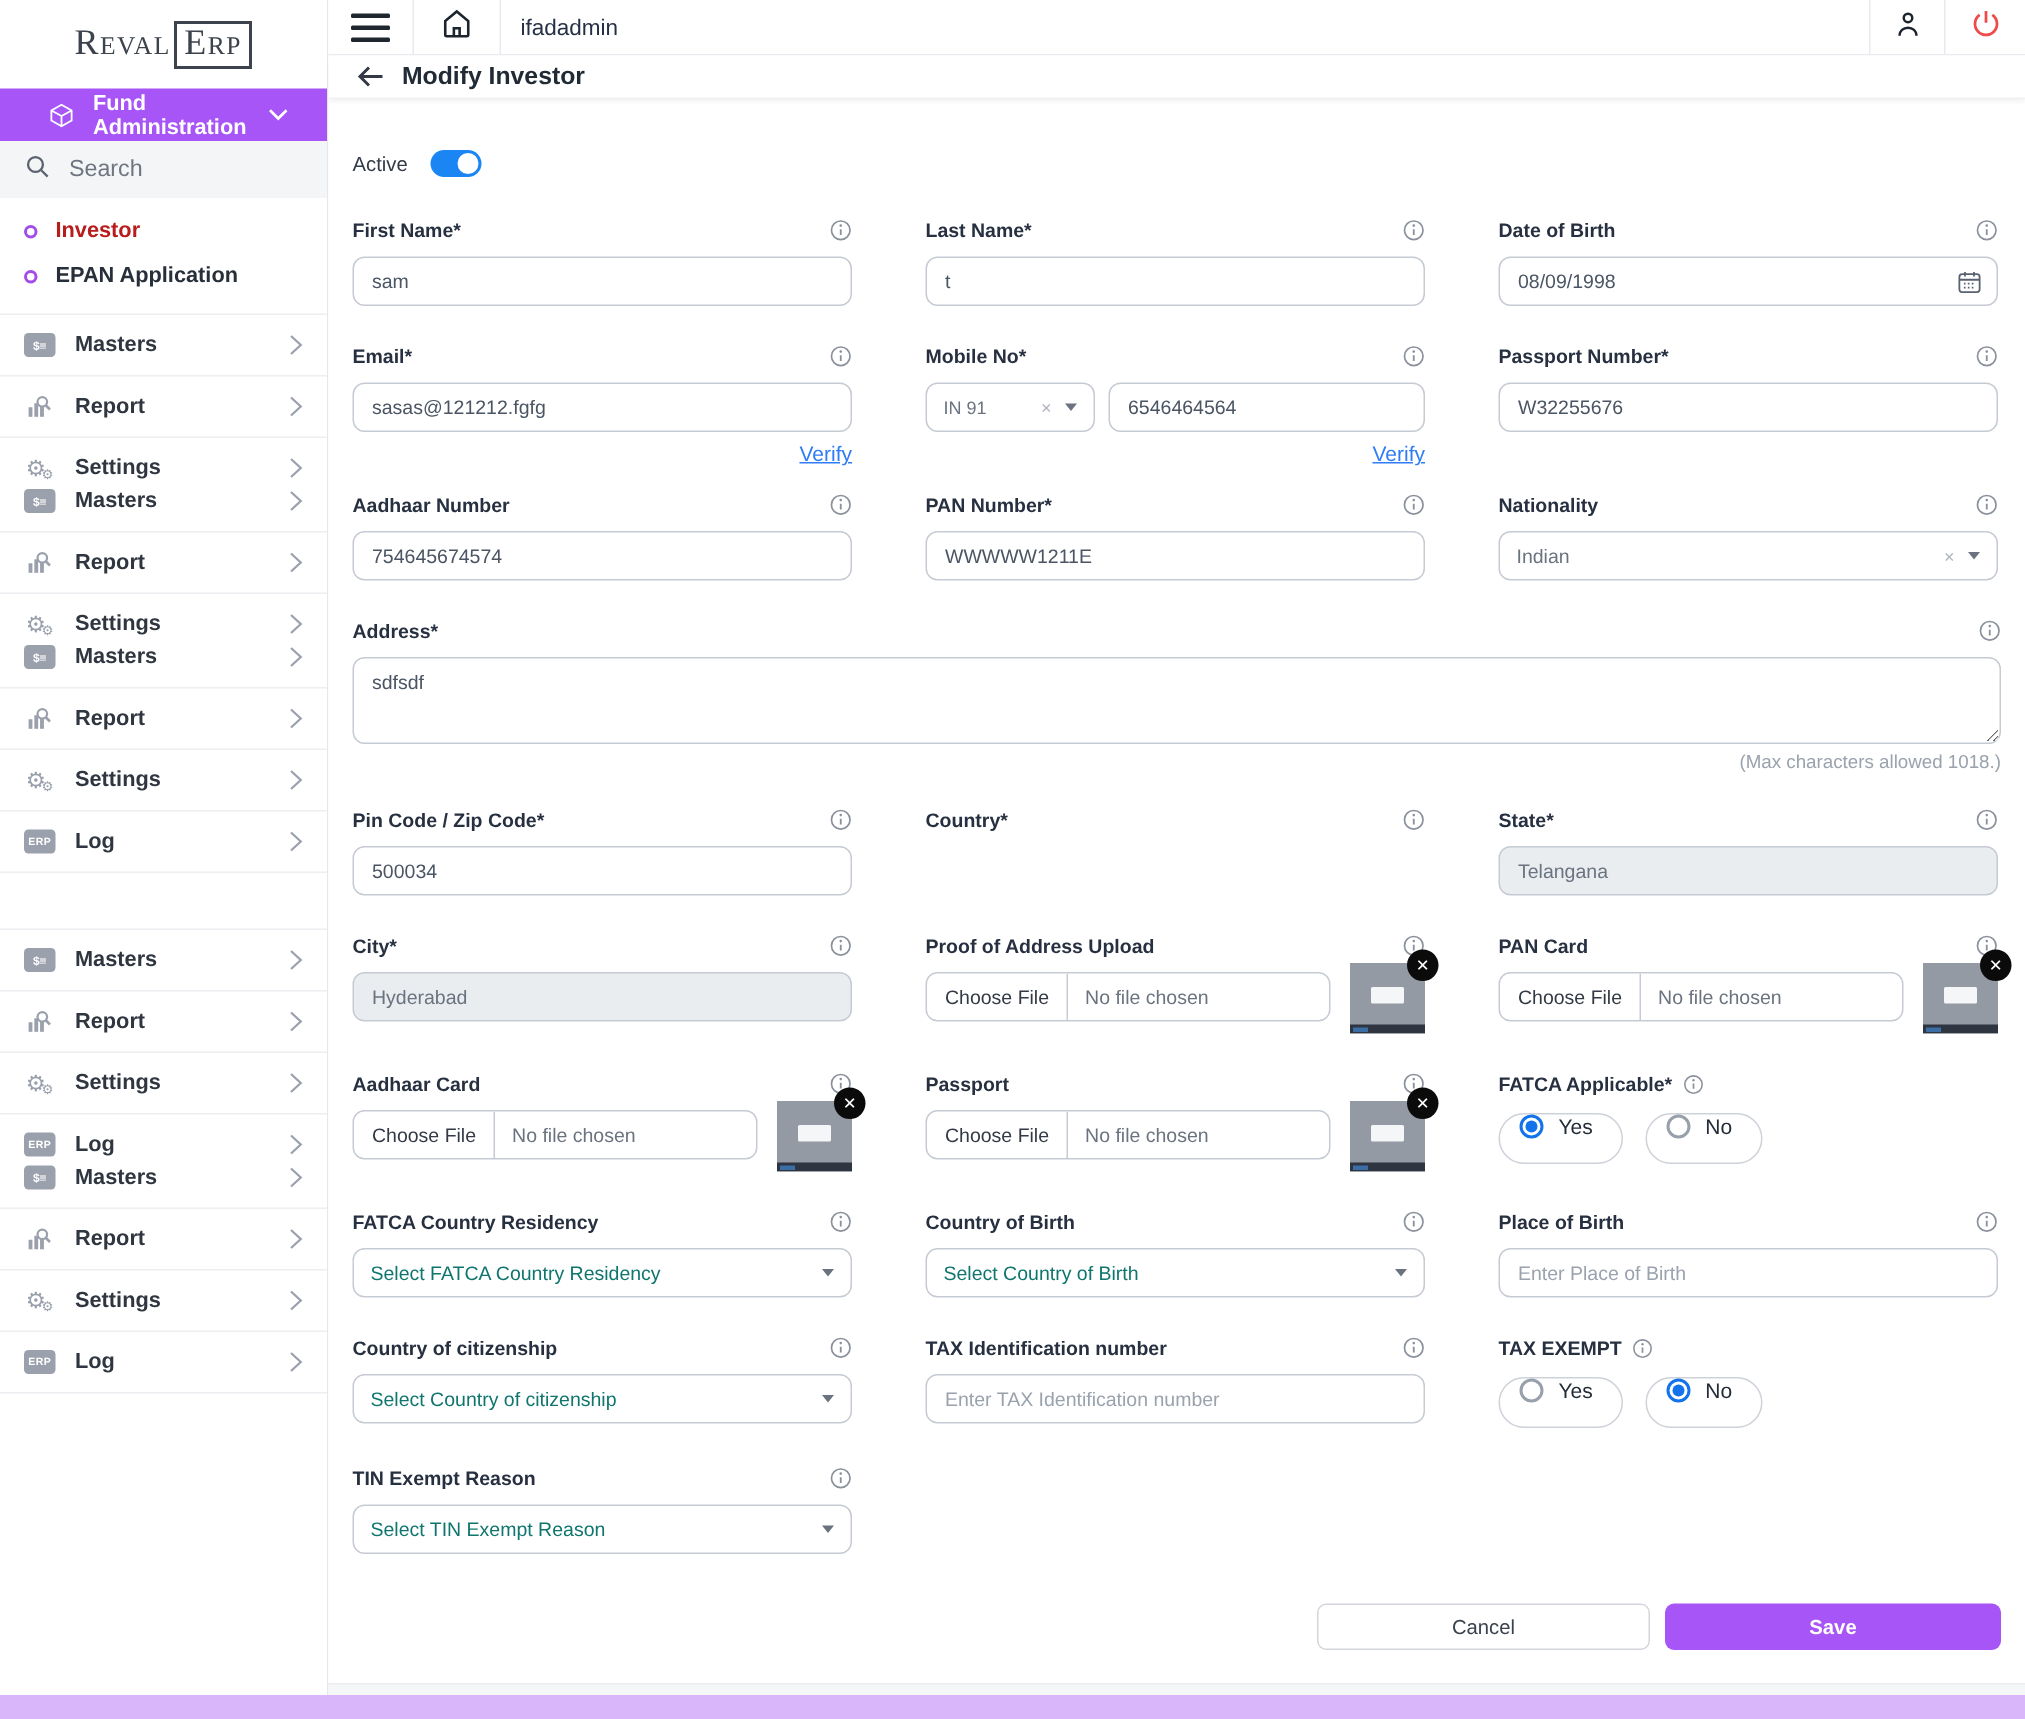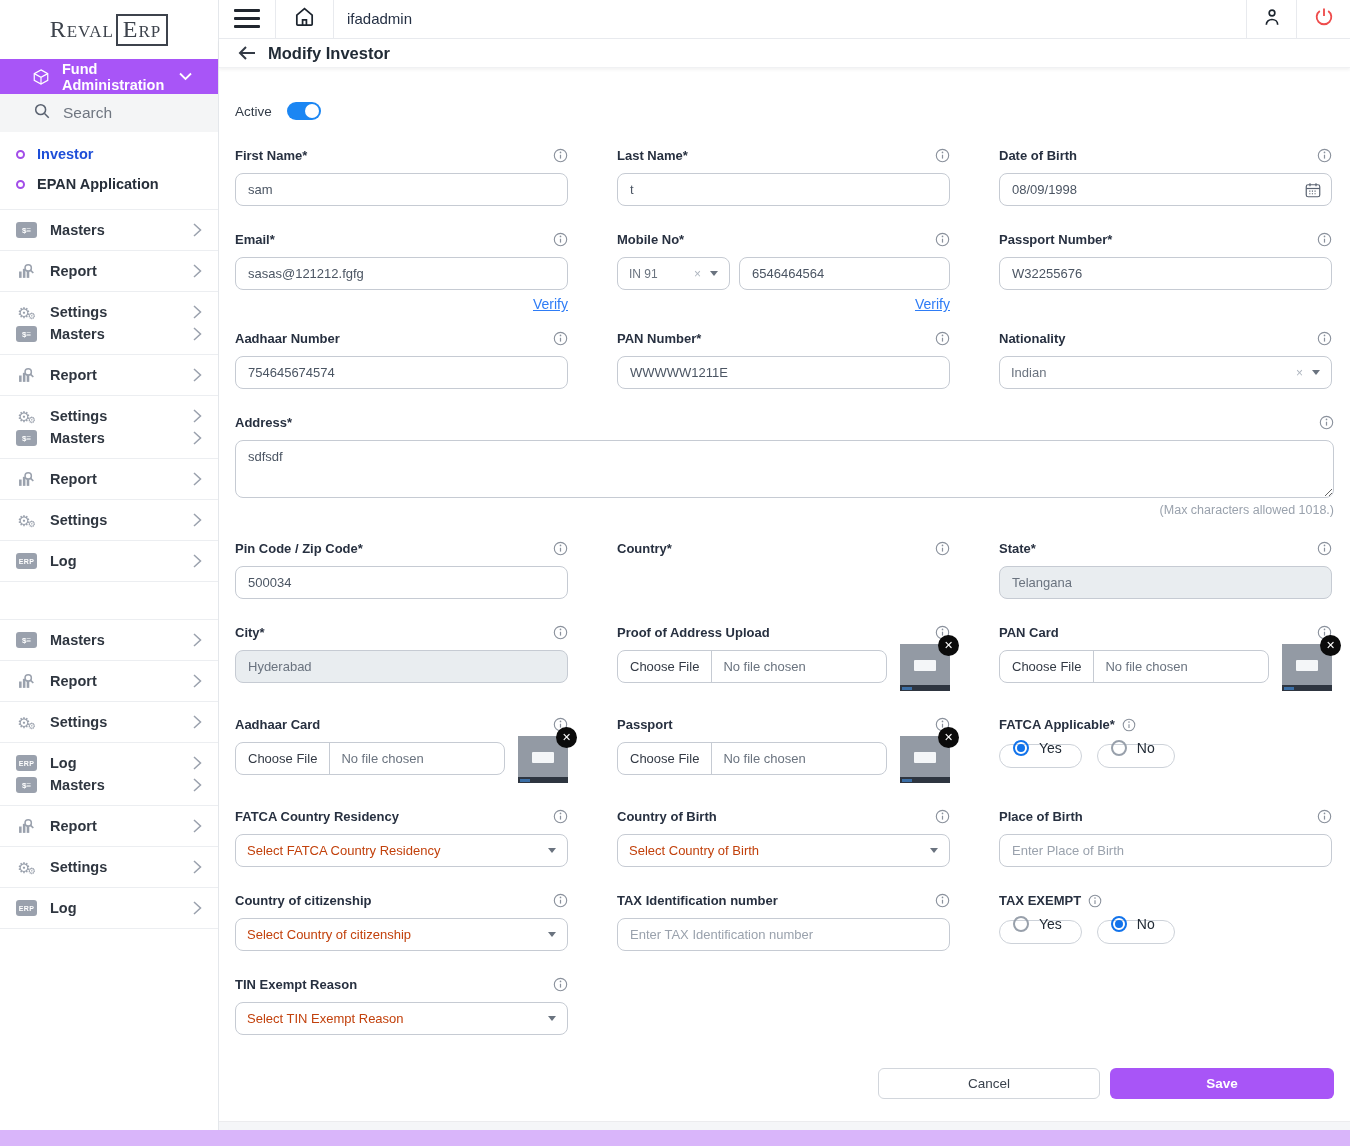--- a/index.html
+++ b/index.html
@@ -7,28 +7,28 @@
   .layout { display:flex; width:1350px; height:1146px; position:relative; }
 
   
   .sidebar { width:219px; flex:0 0 219px; background:#fff; border-right:1px solid #e4e7eb; display:flex; flex-direction:column; }
   .logo-block { height:59px; display:flex; align-items:center; justify-content:center; }
   .logo { font-family:"Liberation Serif", serif; color:#3d434c; font-variant:small-caps; font-size:24px; letter-spacing:1px; display:flex; align-items:center; }
   .logo .logo-b { border:2px solid #3d434c; padding:0px 5px 1px 5px; margin-left:2px; }
   .module-header { height:35px; background:#a855f7; display:flex; align-items:center; padding:0 30px; gap:11px; }
   .module-title { color:#fff; font-size:14.5px; font-weight:700; }
   .module-chev { display:flex; align-items:center; margin-left:4px; }
-  .search-row { height:38px; background:#f4f5f6; display:flex; align-items:center; padding:0 33px; gap:12px; }
+  .search-row { height:38px; background:#f4f5f6; display:flex; align-items:center; padding:0 16px; gap:12px; }
   .search-row input { border:none; outline:none; background:transparent; font-size:15.5px; color:#4b5563; width:140px; font-family:"Liberation Sans", sans-serif; }
   .search-row input::placeholder { color:#6f7680; }
   .side-links { padding:7px 0 10px 0; }
   .side-link { display:flex; align-items:center; gap:12px; padding:7px 16px; cursor:pointer; }
   .bullet { width:9px; height:9px; border-radius:50%; border:2px solid #a24de8; flex:0 0 auto; }
   .side-link-label { font-size:14.5px; font-weight:600; color:#272f3a; }
-  .side-link.active .side-link-label { color:#1d4ed8; }
+  .side-link.active .side-link-label { color:#b91c1c; }
   .menu-section { border-bottom:1px solid #eceef1; }
   .menu-section + .menu-section { margin-top:37px; }
   .menu-row { padding:9px 0; border-top:1px solid #eceef1; }
   .menu-line { display:flex; align-items:center; height:22px; padding:0 16px; gap:13px; cursor:pointer; }
   .menu-label { flex:1; font-size:14.5px; font-weight:700; color:#2f3640; }
   .mi { width:21px; display:inline-flex; align-items:center; justify-content:center; flex:0 0 auto; }
   .icbox { display:inline-flex; align-items:center; justify-content:center; width:21px; height:16px; background:#9aa1ad; border-radius:3px; color:#fff; font-size:8px; font-weight:700; }
   .icbox-log { font-size:7px; letter-spacing:0.3px; }
   .g1 { font-size:15px; color:#9aa1ad; line-height:1; }
   .g2 { font-size:9px; color:#9aa1ad; line-height:1; margin-left:-3px; margin-top:8px; }
@@ -59,21 +59,21 @@
   .flabel { font-size:13px; font-weight:700; color:#273040; }
   .lab-inline { display:flex; align-items:center; gap:7px; margin-bottom:11px; height:17px; }
   .info { display:inline-flex; cursor:pointer; flex:0 0 auto; }
   .inp { width:100%; height:33px; border:1px solid #c6cbd3; border-radius:8px; padding:0 12px; font-size:13px; color:#4b5563; background:#fff; font-family:"Liberation Sans", sans-serif; outline:none; }
   .inp::placeholder { color:#9aa2ad; }
   .inp.disabled { background:#e9edf0; color:#6a737f; }
   .inp-wrap { position:relative; }
   .inp-icon-r { position:absolute; right:10px; top:50%; transform:translateY(-50%); display:flex; cursor:pointer; }
   .selbox { height:33px; border:1px solid #c6cbd3; border-radius:8px; padding:0 11px; display:flex; align-items:center; background:#fff; cursor:pointer; }
   .selbox .seltext { flex:1; font-size:13px; color:#6a737f; white-space:nowrap; overflow:hidden; }
-  .selbox .placeholder { color:#c2410c; }
+  .selbox .placeholder { color:#0f766e; }
   .selbox.disabled { background:#e9edf0; border-color:#c0c6cd; box-shadow:0 1px 2px rgba(0,0,0,0.08); }
   .clear-x { color:#aeb5bf; font-size:12px; margin-right:9px; cursor:pointer; }
   .caret { width:0; height:0; border-left:4.5px solid transparent; border-right:4.5px solid transparent; border-top:5.5px solid #6a737f; flex:0 0 auto; }
   .mob-group { display:flex; gap:9px; }
   .mob-sel { width:113px; flex:0 0 113px; }
   .mob-sel .seltext { font-size:12px; }
   .verify-row { display:flex; justify-content:flex-end; margin-top:6px; height:18px; }
   .verify-link { font-size:14px; color:#2e7cf6; text-decoration:underline; cursor:pointer; }
   .addr-block { margin-bottom:23px; }
   .addr-ta { width:100%; height:58px; border:1px solid #c6cbd3; border-radius:8px; padding:8px 12px; font-size:13px; color:#4b5563; font-family:"Liberation Sans", sans-serif; resize:both; outline:none; display:block; }
@@ -84,21 +84,21 @@
   .fbtn { padding:0 12px; height:100%; display:flex; align-items:center; border-right:1px solid #c6cbd3; font-size:13px; color:#333a45; white-space:nowrap; }
   .fstatus { padding:0 11px; color:#6a737f; font-size:13px; white-space:nowrap; }
   .thumbwrap { position:relative; width:50px; height:47px; flex:0 0 auto; margin-top:-6px; }
   .thumb { width:100%; height:100%; background:#939aa4; position:relative; overflow:hidden; cursor:pointer; }
   .thumb .t-dlg { position:absolute; left:28%; top:34%; width:44%; height:22%; background:#f4f6f8; border-radius:1px; }
   .thumb .t-bar { position:absolute; left:0; bottom:0; width:100%; height:6px; background:#2e3540; }
   .thumb .t-accent { position:absolute; left:2px; bottom:1px; width:10px; height:3px; background:#3b6ea5; }
   .xbadge { position:absolute; top:-9px; right:-9px; width:21px; height:21px; border-radius:50%; background:#0b0b0b; color:#fff; display:flex; align-items:center; justify-content:center; font-size:11px; cursor:pointer; z-index:3; }
 
   .pill-group { display:flex; gap:15px; }
-  .pill { height:24px; border:1px solid #cdd2d9; border-radius:17px; display:inline-flex; align-items:center; gap:10px; padding:0 19px 16px 13px; background:#fff; cursor:pointer; }
+  .pill { height:34px; border:1px solid #cdd2d9; border-radius:17px; display:inline-flex; align-items:center; gap:10px; padding:0 19px 16px 13px; background:#fff; cursor:pointer; }
   .radio { width:16px; height:16px; border-radius:50%; border:2px solid #98a0ab; flex:0 0 auto; position:relative; }
   .radio.checked { border-color:#1273eb; }
   .radio.checked::after { content:""; position:absolute; inset:2px; border-radius:50%; background:#1273eb; }
   .pill-label { font-size:14px; color:#222b36; }
 
   .btn-row { display:flex; justify-content:flex-end; gap:10px; margin-top:33px; padding-right:0; }
   .btn { height:31px; border-radius:6px; font-size:13.5px; cursor:pointer; font-family:"Liberation Sans", sans-serif; display:flex; align-items:center; justify-content:center; }
   .btn-cancel { width:222px; border:1px solid #d2d6dc; background:#fff; color:#3a424d; }
   .btn-save { width:224px; border:none; background:#a855f7; color:#fff; font-weight:700; }
 

